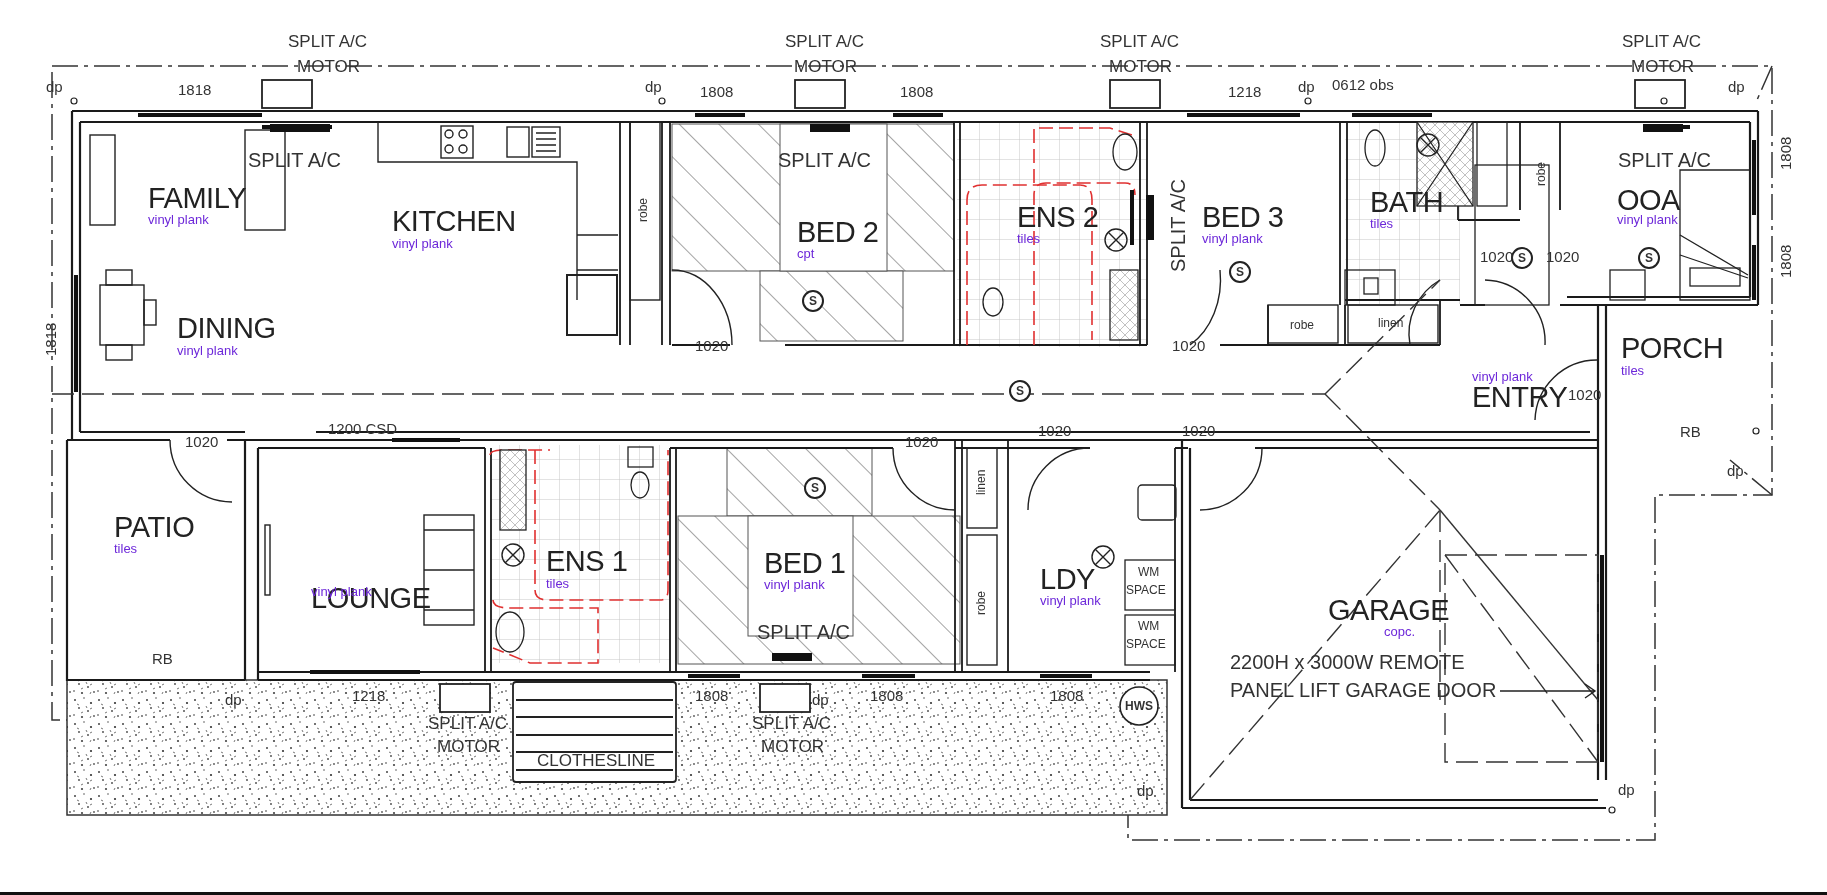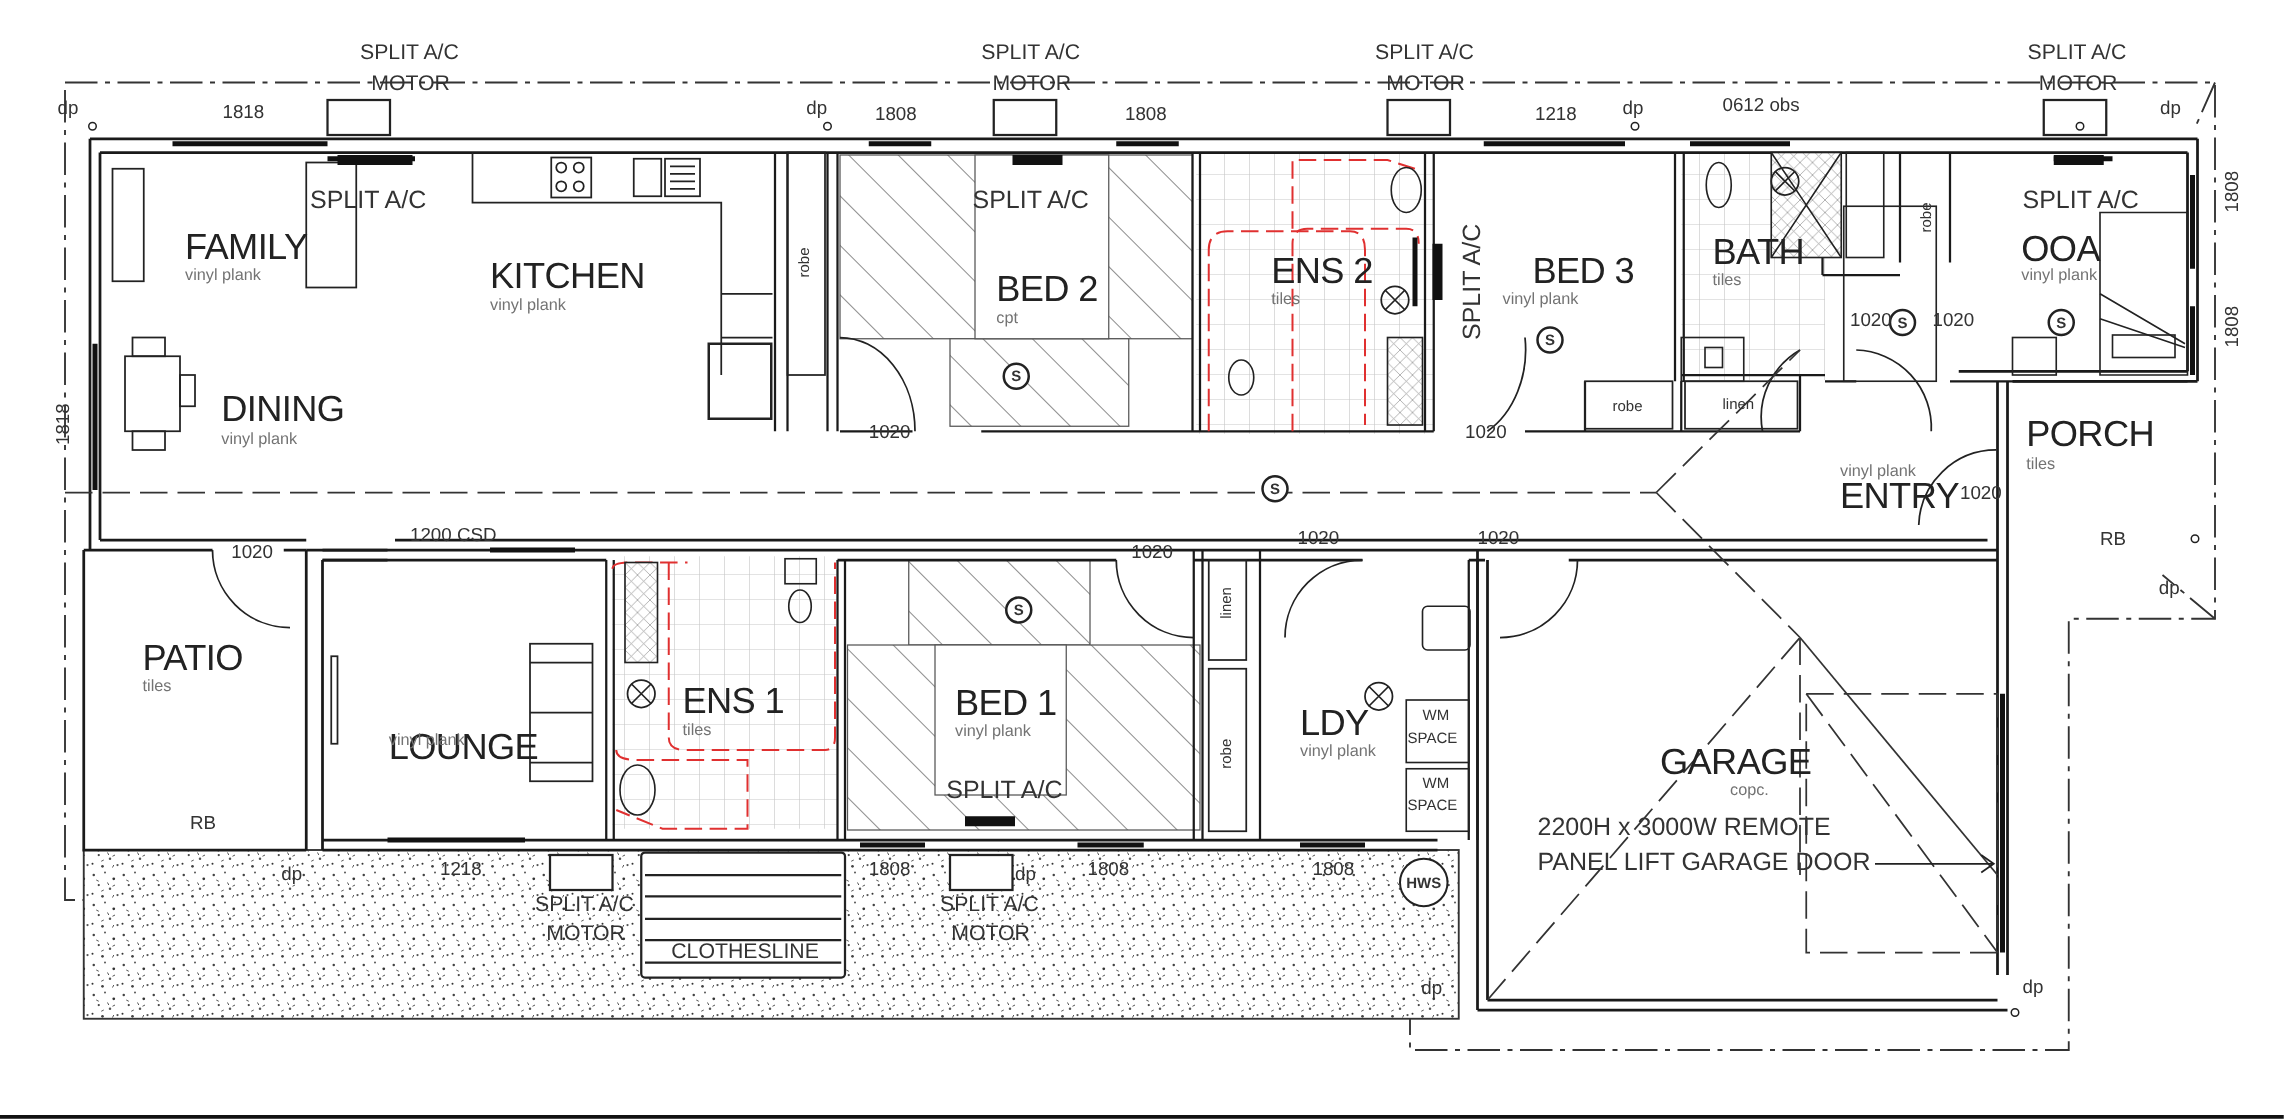--- a/index.html
+++ b/index.html
@@ -1,20 +1,20 @@
 <!DOCTYPE html>
 <html><head>
 <meta charset="utf-8">
 <style>
   html,body{margin:0;padding:0;background:#fff;}
   body{width:1827px;height:895px;position:relative;overflow:hidden;font-family:"Liberation Sans",sans-serif;}
   #plan{position:absolute;left:0;top:0;}
   .lbl{position:absolute;color:#222;white-space:nowrap;line-height:1;}
   .room{font-size:29px;letter-spacing:-0.5px;}
-  .finish{font-size:13px;color:#737373;}
+  .finish{font-size:13px;color:#6d28d9;}
   .dim{font-size:15px;color:#333;}
   .note{font-size:17px;color:#333;}
   .small{font-size:12px;color:#333;}
   .vert{transform-origin:left top;}
   .bottom-line{position:absolute;left:0;top:892px;width:1827px;height:3px;background:#111;}
 </style>
 </head>
 <body>
 
 <svg id="plan" width="1827" height="895" viewBox="0 0 1827 895" xmlns="http://www.w3.org/2000/svg">
@@ -280,21 +280,21 @@
 
 <div class="lbl room" style="left:177px;top:314px;">DINING</div>
 <div class="lbl finish" style="left:177px;top:344px;">vinyl plank</div>
 
 <div class="lbl room" style="left:797px;top:218px;">BED 2</div>
 <div class="lbl finish" style="left:797px;top:247px;">cpt</div>
 
 <div class="lbl room" style="left:1017px;top:203px;">ENS 2</div>
 <div class="lbl finish" style="left:1017px;top:232px;">tiles</div>
 
-<div class="lbl room" style="left:1202px;top:203px;margin-left:24px;">BED 3</div>
+<div class="lbl room" style="left:1202px;top:203px;">BED 3</div>
 <div class="lbl finish" style="left:1202px;top:232px;">vinyl plank</div>
 
 <div class="lbl room" style="left:1370px;top:188px;">BATH</div>
 <div class="lbl finish" style="left:1370px;top:217px;">tiles</div>
 
 <div class="lbl room" style="left:1617px;top:186px;">OOA</div>
 <div class="lbl finish" style="left:1617px;top:213px;">vinyl plank</div>
 
 <div class="lbl room" style="left:1472px;top:339px;margin-top:44px;">ENTRY</div>
 <div class="lbl finish" style="left:1472px;top:370px;">vinyl plank</div>
@@ -350,21 +350,21 @@
 <div class="lbl dim" style="left:1727px;top:463px;">dp</div>
 <div class="lbl dim" style="left:1618px;top:782px;">dp</div>
 <div class="lbl dim" style="left:225px;top:692px;">dp</div>
 <div class="lbl dim" style="left:812px;top:692px;">dp</div>
 <div class="lbl dim" style="left:1137px;top:783px;">dp</div>
 
 <div class="lbl dim" style="left:178px;top:82px;">1818</div>
 <div class="lbl dim" style="left:700px;top:84px;">1808</div>
 <div class="lbl dim" style="left:900px;top:84px;">1808</div>
 <div class="lbl dim" style="left:1228px;top:84px;">1218</div>
-<div class="lbl dim" style="left:1332px;top:77px;margin-left:46px;">0612 obs</div>
+<div class="lbl dim" style="left:1332px;top:77px;">0612 obs</div>
 <div class="lbl dim vert" style="left:43px;top:356px;transform:rotate(-90deg);">1818</div>
 <div class="lbl dim vert" style="left:1778px;top:170px;transform:rotate(-90deg);">1808</div>
 <div class="lbl dim vert" style="left:1778px;top:278px;transform:rotate(-90deg);">1808</div>
 <div class="lbl dim" style="left:352px;top:688px;">1218</div>
 <div class="lbl dim" style="left:695px;top:688px;">1808</div>
 <div class="lbl dim" style="left:870px;top:688px;">1808</div>
 <div class="lbl dim" style="left:1050px;top:688px;">1808</div>
 
 <div class="lbl dim" style="left:695px;top:338px;">1020</div>
 <div class="lbl dim" style="left:1172px;top:338px;">1020</div>

